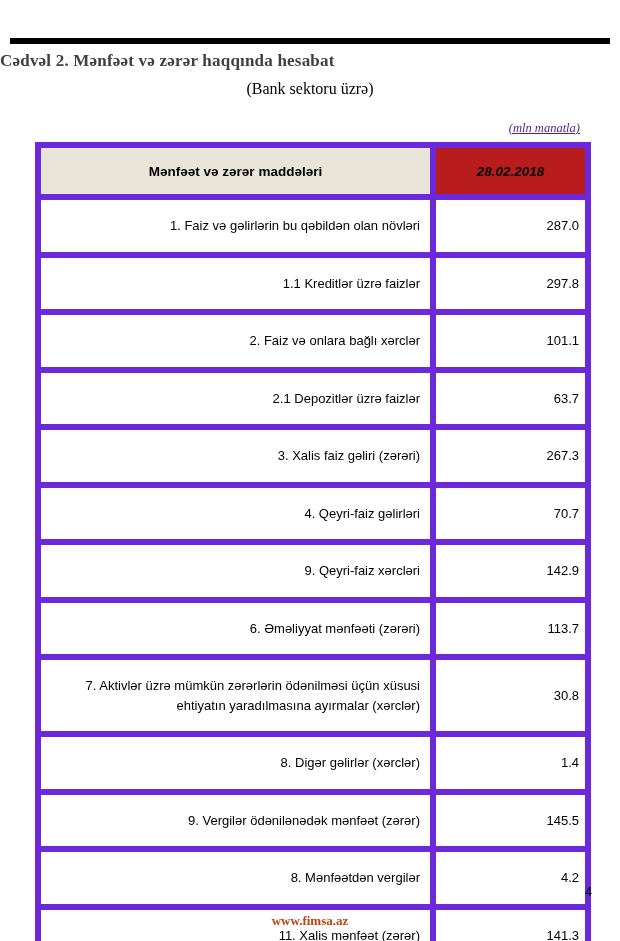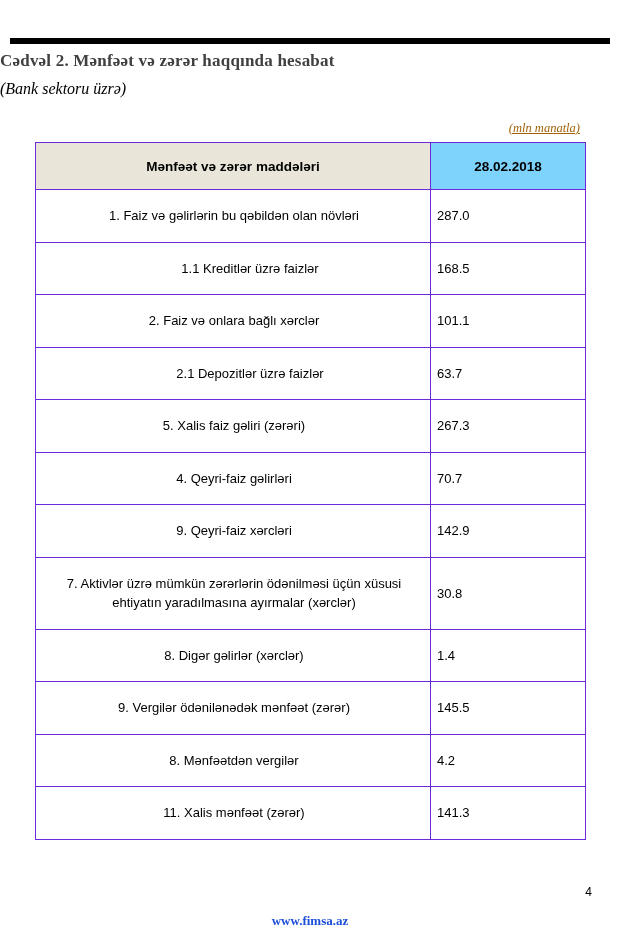--- a/index.html
+++ b/index.html
@@ -34,92 +34,91 @@
     font-weight: bold;
     font-size: 17px;
     letter-spacing: 0.2px;
     color: #404040;
   }
   .subtitle {
     position: absolute;
     top: 80px;
     left: 0;
     width: 100%;
-    text-align: left;
+    text-align: center;
     font-family: "Liberation Serif", serif;
     font-weight: normal;
     font-size: 16px;
     color: #000000;
-    font-style: italic;
   }
   .unit-note {
     position: absolute;
     top: 121px;
     right: 40px;
     font-family: "Liberation Serif", serif;
     font-style: italic;
     font-size: 12.5px;
-    color: #a16207;
+    color: #4c1d95;
     text-decoration: underline;
   }
   table.report {
     position: absolute;
     top: 142px;
     left: 35px;
     width: 550px;
     border-collapse: collapse;
     table-layout: fixed;
   }
   table.report th,
   table.report td {
-    border: 1px solid #6d28d9;
+    border: 6px solid #6d28d9;
     font-size: 13px;
     vertical-align: middle;
   }
   table.report th {
     height: 44px;
     font-weight: bold;
     text-align: center;
     font-size: 13.5px;
     color: #000000;
   }
   table.report col.c-label { width: 395px; }
   table.report col.c-value { width: 155px; }
   td.label {
-    text-align: center;
+    text-align: right;
     padding: 16px 10px 16px 12px;
     line-height: 1.5;
     color: #000000;
   }
   td.label.indent {
     padding-left: 44px;
   }
   td.value {
-    text-align: left;
+    text-align: right;
     padding: 16px 6px;
     color: #000000;
     margin-left: 28px;
   }
   .page-number {
     position: absolute;
     top: 885px;
     right: 28px;
     font-size: 12px;
     color: #000000;
   }
   .footer {
     position: absolute;
     top: 913px;
     left: 0;
     width: 100%;
     text-align: center;
     font-family: "Liberation Serif", serif;
     font-weight: bold;
     font-size: 13px;
-    color: #1d4ed8;
+    color: #c2410c;
   }
 </style>
 </head>
 <body>
 
 <div class="page">
 
   <div class="top-bar"></div>
 
   <div class="title">Cədvəl 2. Mənfəət və zərər haqqında hesabat</div>
@@ -129,53 +128,57 @@
   <div class="unit-note">(mln manatla)</div>
 
   <table class="report">
     <colgroup>
       <col class="c-label">
       <col class="c-value">
     </colgroup>
     <thead>
       <tr>
         <th style="background: rgb(233, 229, 216);">Mənfəət və zərər maddələri</th>
-        <th style="background: #7dd3fc;">28.02.2018</th>
+        <th style="background: #b91c1c; font-style: italic;">28.02.2018</th>
       </tr>
     </thead>
     <tbody>
         <tr>
           <td class="label">1. Faiz və gəlirlərin bu qəbildən olan növləri</td>
           <td class="value">287.0</td>
         </tr>
         <tr>
           <td class="label indent">1.1 Kreditlər üzrə faizlər</td>
-          <td class="value">168.5</td>
+          <td class="value">297.8</td>
         </tr>
         <tr>
           <td class="label">2. Faiz və onlara bağlı xərclər</td>
           <td class="value">101.1</td>
         </tr>
         <tr>
           <td class="label indent">2.1 Depozitlər üzrə faizlər</td>
           <td class="value">63.7</td>
         </tr>
         <tr>
-          <td class="label">5. Xalis faiz gəliri (zərəri)</td>
+          <td class="label">3. Xalis faiz gəliri (zərəri)</td>
           <td class="value">267.3</td>
         </tr>
         <tr>
           <td class="label">4. Qeyri-faiz gəlirləri</td>
           <td class="value">70.7</td>
         </tr>
         <tr>
           <td class="label">9. Qeyri-faiz xərcləri</td>
           <td class="value">142.9</td>
         </tr>
         <tr>
+          <td class="label">6. Əməliyyat mənfəəti (zərəri)</td>
+          <td class="value">113.7</td>
+        </tr>
+        <tr>
           <td class="label">7. Aktivlər üzrə mümkün zərərlərin ödənilməsi üçün xüsusi ehtiyatın yaradılmasına ayırmalar (xərclər)</td>
           <td class="value">30.8</td>
         </tr>
         <tr>
           <td class="label">8. Digər gəlirlər (xərclər)</td>
           <td class="value">1.4</td>
         </tr>
         <tr>
           <td class="label">9. Vergilər ödənilənədək mənfəət (zərər)</td>
           <td class="value">145.5</td>

